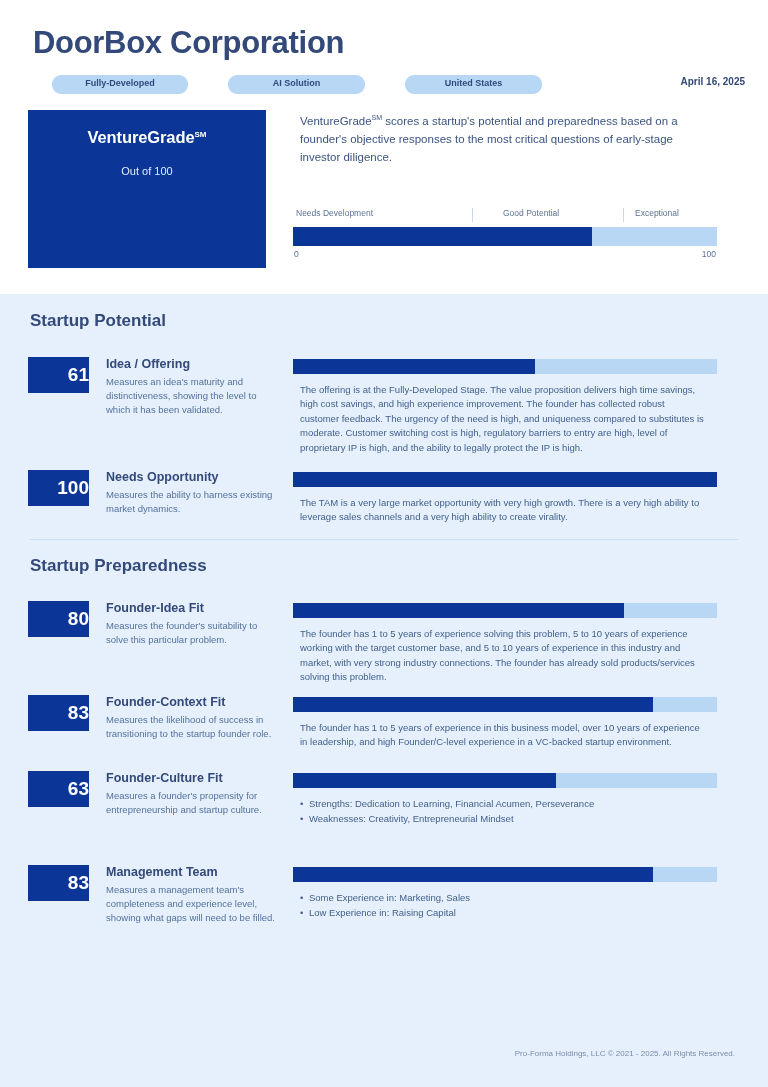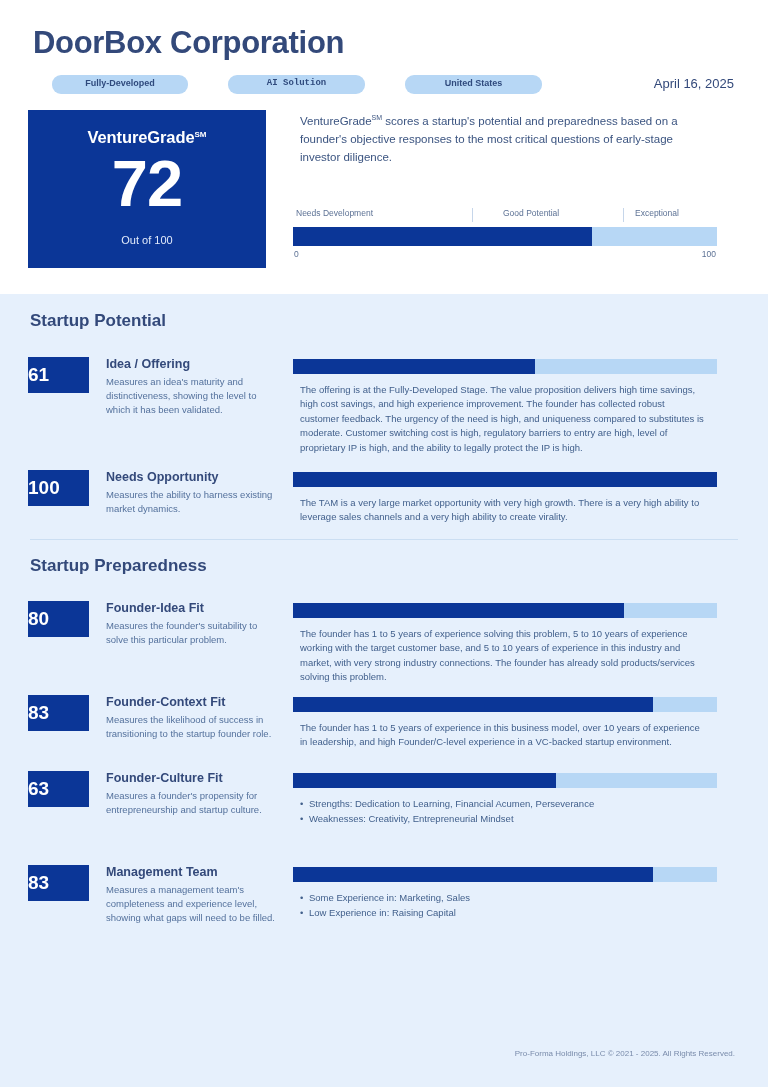--- a/index.html
+++ b/index.html
@@ -57,29 +57,29 @@
     height: 19px;
     line-height: 17px;
     background: #b7d7f5;
     color: #2f4a7d;
     border-radius: 9px;
     font-size: 9px;
     font-weight: bold;
     text-align: center;
   }
   .badge-0 { left: 19px;  width: 136px; }
-  .badge-1 { left: 195px; width: 137px; font-family: Liberation Mono, monospace; }
+  .badge-1 { left: 195px; width: 137px; }
   .badge-2 { left: 372px; width: 137px; }
 
   .report-date {
     position: absolute;
-    right: 34px;
+    right: 23px;
     top: 76px;
-    font-size: 13px;
-    font-weight: normal;
+    font-size: 10px;
+    font-weight: bold;
     color: #33497a;
   }
 
   
   .score-card {
     position: absolute;
     left: 28px;
     top: 110px;
     width: 238px;
     height: 158px;
@@ -217,21 +217,21 @@
     position: absolute;
     left: 28px;
     top: 0;
     width: 61px;
     height: 36px;
     line-height: 36px;
     background: #0b3697;
     color: #ffffff;
     font-size: 19px;
     font-weight: bold;
-    text-align: left;
+    text-align: right;
   }
   .metric-name {
     position: absolute;
     left: 106px;
     top: 0;
     width: 175px;
     font-size: 12.5px;
     font-weight: bold;
     color: #33497a;
     line-height: 1.2;
@@ -306,21 +306,20 @@
     <div class="badge badge-1">AI Solution</div>
     <div class="badge badge-2">United States</div>
   </div>
 
   <div class="report-date">April 16, 2025</div>
 
   <div class="score-card">
     <div class="score-card-title">
       <span>VentureGrade</span><sup>SM</sup>
     </div>
-    <div class="score-value">72</div>
     <div class="score-outof">Out of 100</div>
   </div>
 
   <div class="intro">
     <span>VentureGrade</span><sup>SM</sup><span> scores a startup's potential and preparedness based on a founder's objective responses to the most critical questions of early-stage investor diligence.</span>
   </div>
 
   <div class="gauge">
     <div class="gauge-labels">
       <div class="gauge-label l0">Needs Development</div>

